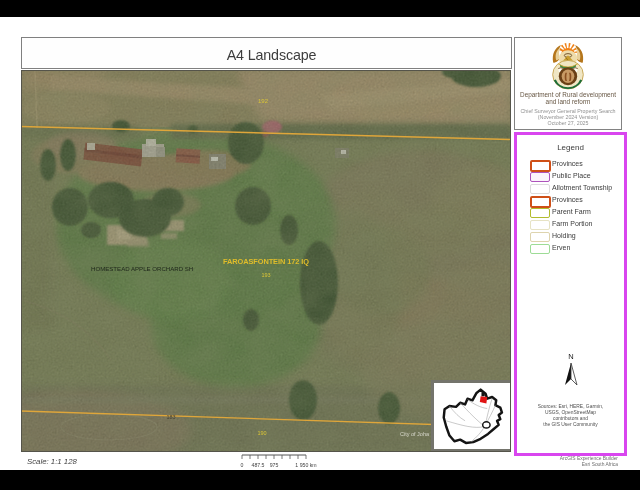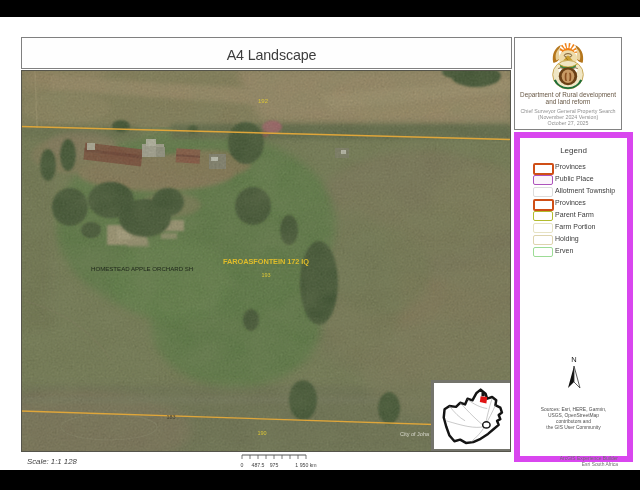--- a/index.html
+++ b/index.html
@@ -296,21 +296,21 @@
 
     <path d="M16.5,29 C15.5,30.7 15.5,35 16.5,37.3 L18,37.3 C17.2,35 17.2,31 18,29 Z" fill="#8a5020"></path>
     <path d="M21.5,29 C22.5,30.7 22.5,35 21.5,37.3 L20,37.3 C20.8,35 20.8,31 20,29 Z" fill="#8a5020"></path>
   </svg>
 
   <div class="abs" style="left:0;top:53px;width:106px;text-align:center;font-size:6.4px;line-height:7.4px;color:#675744;">Department of Rural development<br>and land reform</div>
 
   <div class="abs" style="left:0;top:70px;width:106px;text-align:center;font-size:5.3px;line-height:6.1px;color:#909090;">Chief Surveyor General Property Search<br>(November 2024 Version)<br>October 27, 2025</div>
 </div>
 
-<div class="abs" style="left:514px;top:132px;width:107px;height:318px;border:6px solid #d946ef;background:#fff;">
+<div class="abs" style="left:514px;top:132px;width:107px;height:318px;border:3px solid #d946ef;background:#fff;">
 
   <div class="abs" style="left:0;top:8px;width:107px;text-align:center;font-size:8px;color:#3b3b3b;">Legend</div>
 
   <div class="abs" style="left:13px;top:25px;width:17px;height:8px;border:2px solid #cf4f17;border-radius:2px;background:#fff;"></div>
   <div class="abs" style="left:35px;top:25px;font-size:7px;color:#3b3b3b;">Provinces</div>
 
   <div class="abs" style="left:13px;top:37px;width:18px;height:8px;border:1.5px solid #ad53bc;border-radius:2px;background:#fbf4fb;"></div>
   <div class="abs" style="left:35px;top:37px;font-size:7px;color:#3b3b3b;">Public Place</div>
 
   <div class="abs" style="left:13px;top:49px;width:18px;height:8px;border:1.5px solid #dcdcdc;border-radius:2px;background:#fff;"></div>

